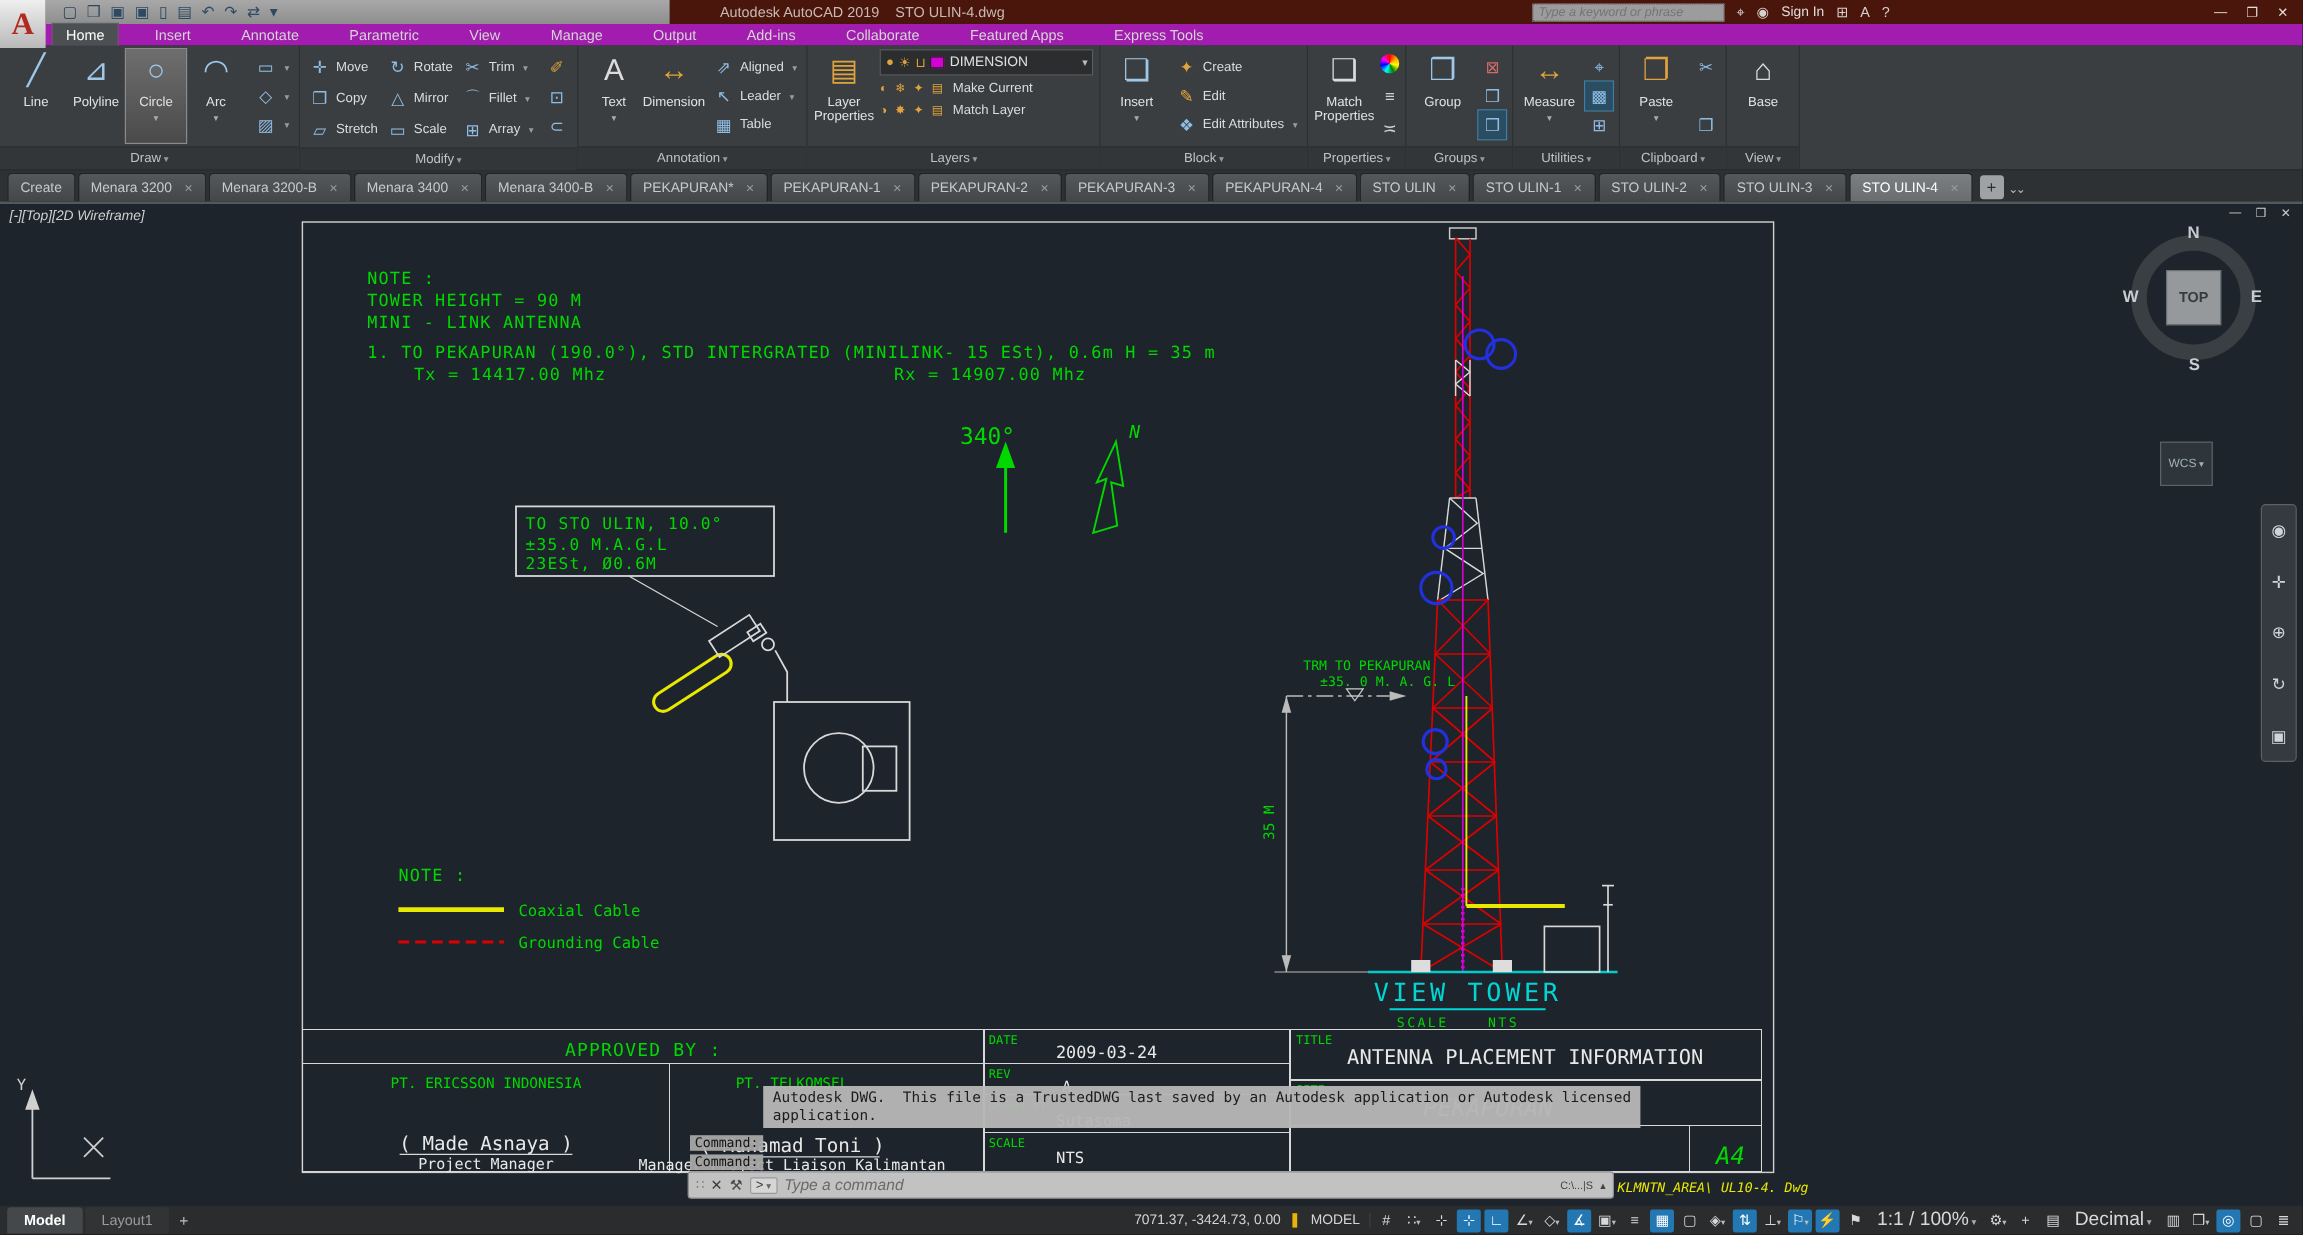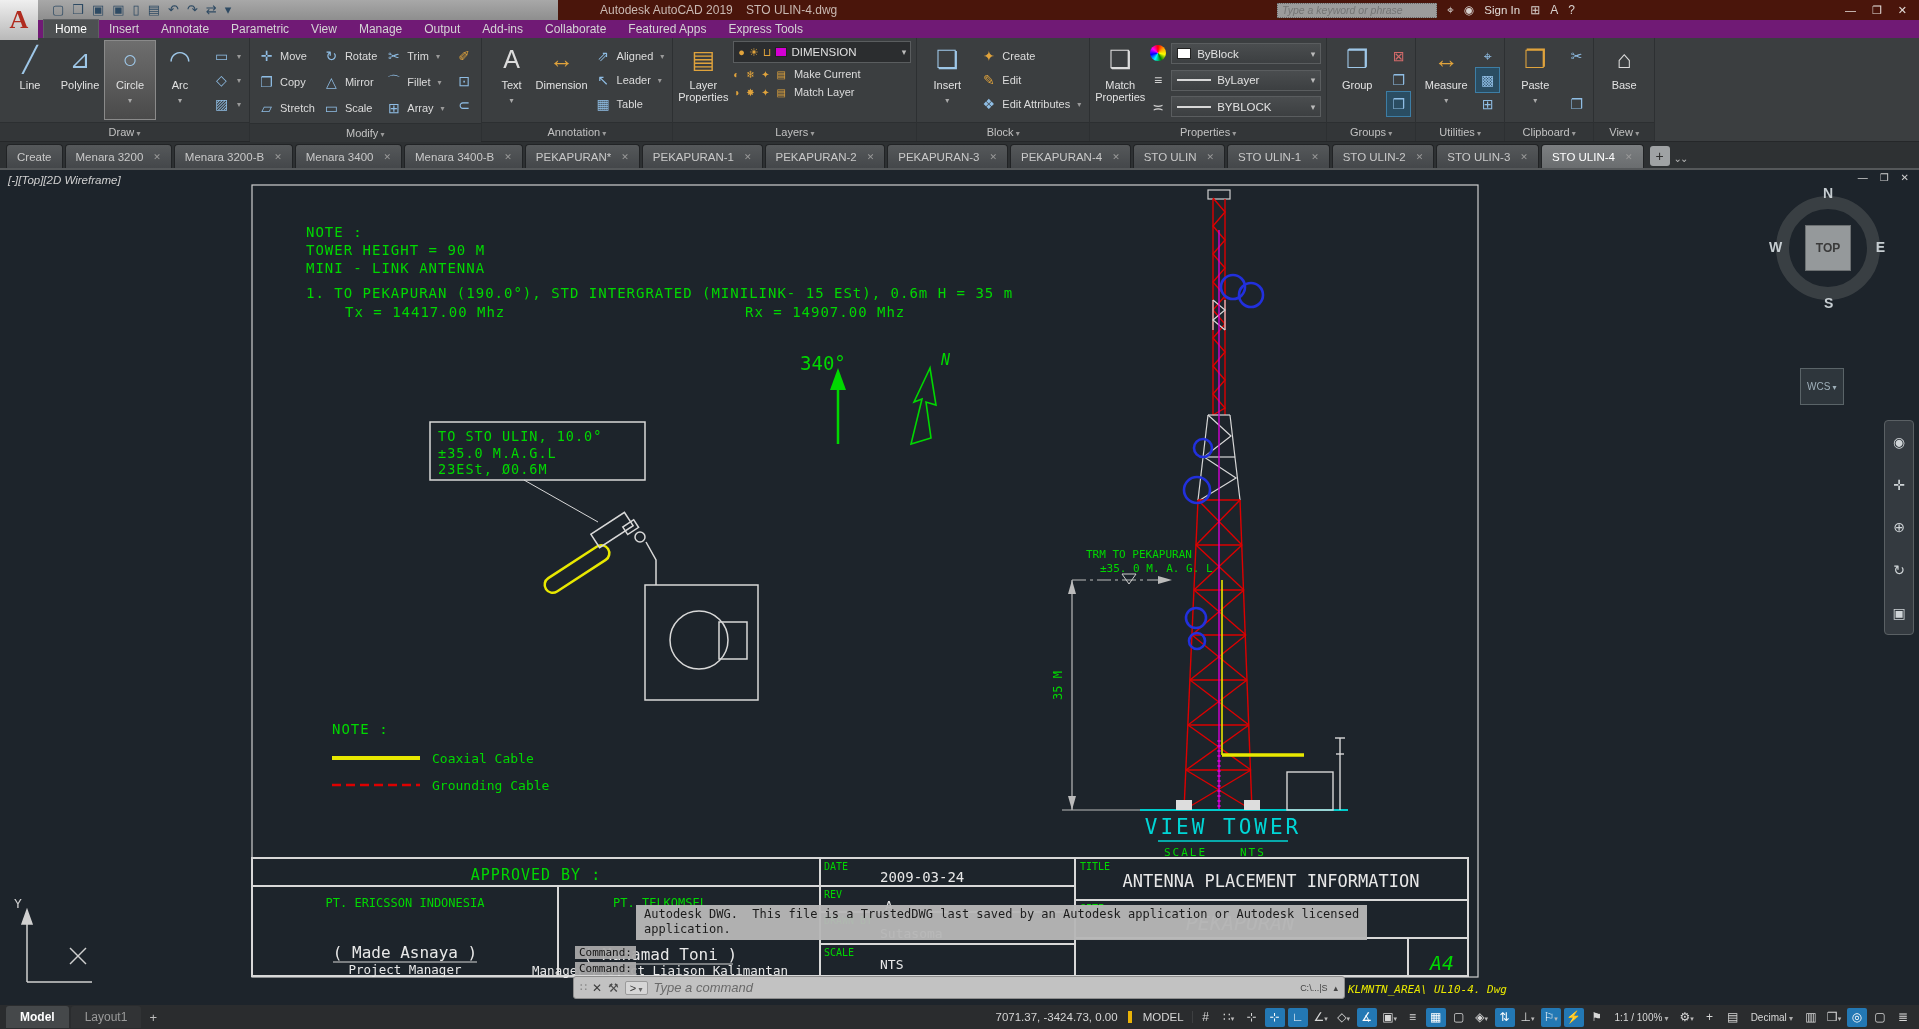--- a/index.html
+++ b/index.html
@@ -14,21 +14,21 @@
   .qat-ic { font-size:13px; color:#2e4a63; line-height:20px; cursor:default; }
   .apptitle { position:absolute; left:600px; top:0; height:20px; line-height:20px; color:#c9b9b3; font-size:12px; white-space:pre; }
   .tb-right { position:absolute; right:4px; top:0; height:20px; display:flex; align-items:center; gap:10px; }
   .searchbox { width:160px; height:15px; background:#9c9c9c; border:1px dotted #666; color:#3f3f3f; font-style:italic; font-size:10.5px; padding:0 4px; font-family:"Liberation Sans",sans-serif; }
   .tb-ic { color:#d8d2cf; font-size:12px; }
   .signin { color:#e0dad6; font-size:11.5px; }
   .winbtns { display:flex; gap:16px; margin-left:260px; margin-right:8px; }
   .winbtns span { color:#e3dcd8; font-size:11px; }
 
   
-  .ribbontabs { position:absolute; left:0; top:20px; width:1919px; height:18px; background:#701a75; display:flex; padding-left:44px; }
+  .ribbontabs { position:absolute; left:0; top:20px; width:1919px; height:18px; background:#a21caf; display:flex; padding-left:44px;gap:20px; }
   .rtab { padding:0 11px; font-size:12px; color:#d4d4d4; line-height:18px; }
   .rtab.active { background:#4d5052; color:#fff; outline:1px solid #5e6163; }
 
   
   .ribbon { position:absolute; left:0; top:38px; width:1919px; height:104px; background:#3b3e40; border-bottom:1px solid #252729; display:flex; }
   .panel { display:flex; flex-direction:column; border-right:1px solid #2d3032; }
   .pcontent { height:85px; display:flex; align-items:stretch; padding:3px 5px; gap:5px; }
   .plabel { height:19px; background:#333638; border-top:1px solid #2c2f31; font-size:11px; color:#c2c2c2; text-align:center; line-height:18px; white-space:nowrap; padding:0 6px; }
   .plabel::after { content:" ▾"; font-size:8px; color:#9a9a9a; }
   .bigbtn { width:50px; display:flex; flex-direction:column; align-items:center; justify-content:flex-start; color:#e2e2e2; }
@@ -105,21 +105,21 @@
   .mtabs { display:flex; align-items:center; gap:2px; height:24px; }
   .mtab { padding:0 14px; height:22px; line-height:22px; font-size:12px; color:#9b9b9b; background:#313335; border-radius:3px 3px 0 0; }
   .mtab.active { background:#45484a; color:#fff; font-weight:bold; }
   .mtab-add { color:#bdbdbd; font-size:13px; padding:0 6px; }
   .sright { display:flex; align-items:center; gap:3px; }
   .coords { color:#d5d5d5; font-size:11.5px; padding:0 10px; border-right:4px solid #eab308; }
   .space { color:#d5d5d5; font-size:11.5px; padding:0 8px; border-right:1px solid #3d3f41; }
   .sic3 { width:20px; height:19px; line-height:19px; text-align:center; color:#d8d8d8; font-size:12px; border-radius:2px; }
   .sic3.on { background:#2378b4; color:#fff; }
   .sic3.dd::after { content:"▾"; font-size:7px; color:#bbb; }
-  .schip { color:#d8d8d8; font-size:10px; padding:0 5px; }
+  .schip { color:#d8d8d8; font-size:16px; padding:0 5px; }
   .schip::after { content:" ▾"; font-size:8px; color:#aaa; }
 </style>
 </head>
 <body>
 
 <div class="app">
 
   <div class="titlebar">
     <div class="applogo">A</div>
     <div class="qatstrip">
@@ -372,37 +372,20 @@
       <div class="pcontent">
         <div class="bigbtn white">
           <span class="bicon">❑</span>
           <span class="blabel"><span>Match</span><br><span>Properties</span></span>
         </div>
         <div class="wheelwrap">
 
         <span class="sic2 wheel">◉</span>
             <span class="sic2">≡</span>
             <span class="sic2">≍</span>
-          </div>
-        <div class="pdcol">
-
-            <div class="pdrop">
-              <span class="sw-box"></span>
-              <span>ByBlock</span>
-            </div>
-
-            <div class="pdrop">
-              <span class="sw-line"></span>
-              <span>ByLayer</span>
-            </div>
-
-            <div class="pdrop">
-              <span class="sw-line"></span>
-              <span>BYBLOCK</span>
-            </div>
           </div>
       </div>
       <div class="plabel">Properties</div>
     </div>
 
     <div class="panel">
       <div class="pcontent">
         <div class="bigbtn">
           <span class="bicon">❒</span>
           <span class="blabel">Group</span>

